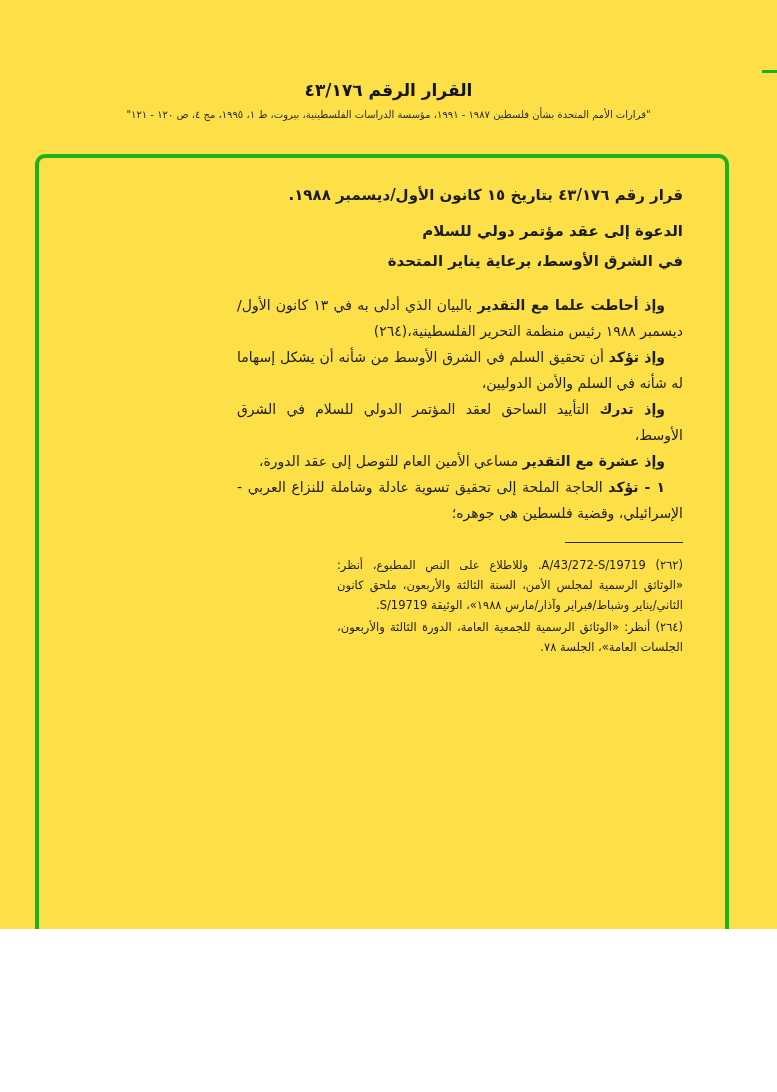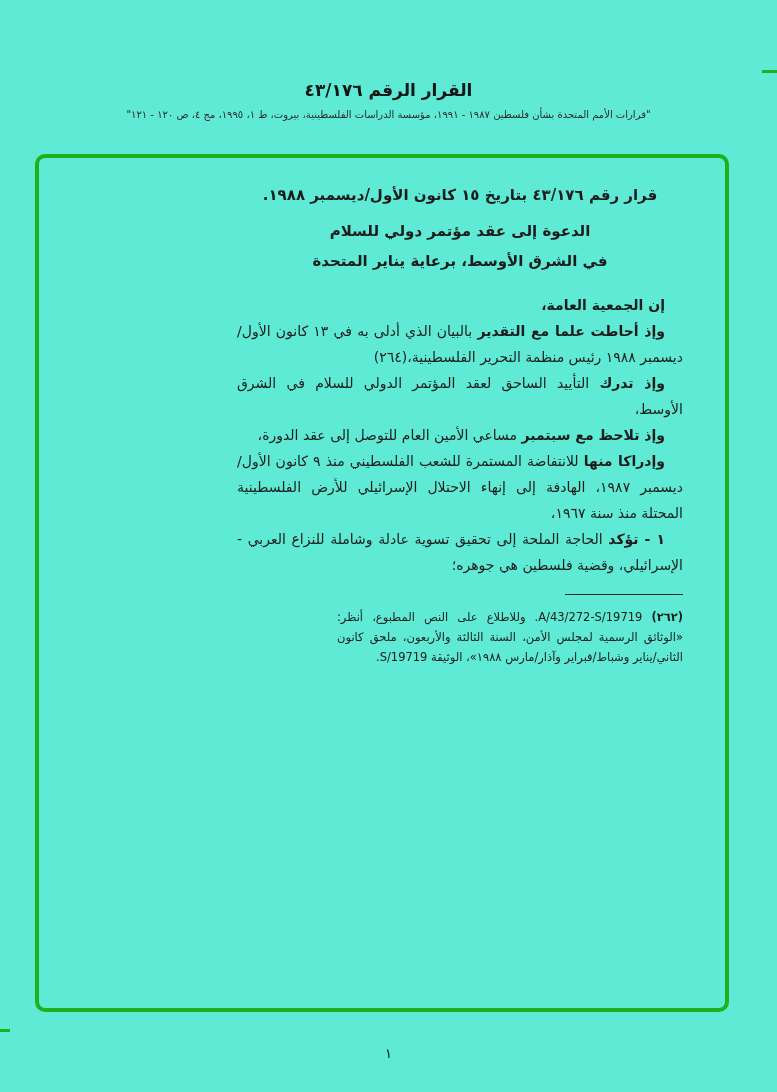--- a/index.html
+++ b/index.html
@@ -8,22 +8,22 @@
   }
   * { margin: 0; padding: 0; box-sizing: border-box; }
   html, body { background: #ffffff; }
   body {
     width: 777px; height: 1092px;
     font-family: "DejaVu Sans", sans-serif;
     color: var(--text-color);
   }
   .page {
     position: relative;
-    width: 777px; height: 1092px;
-    background: #5eead4;
+    width: 777px; height: 929px;
+    background: #fde047;
     overflow: hidden;
   }
 
   
   .header {
     position: absolute; top: 80px; left: 0; width: 100%;
     text-align: center; direction: rtl;
   }
   .doc-title {
     font-size: 17px; font-weight: bold; color: #161616;
@@ -41,21 +41,21 @@
     border: 4px solid var(--accent-green);
     border-radius: 10px;
     background: transparent;
   }
 
   
   .doc {
     position: absolute; top: 22px; right: 42px; width: 446px;
     direction: rtl;
   }
-  .heading-block { text-align: center; font-weight: bold; font-size: 15px; }
+  .heading-block { text-align: right; font-weight: bold; font-size: 15px; }
   .heading-line { line-height: 30px; }
   .heading-line.first { margin-bottom: 6px; }
 
   .body-text {
     margin-top: 16px;
     font-size: 14px; line-height: 26px;
     text-align: justify;
   }
   .para { text-indent: 18px; }
   .para b { font-weight: bold; }
@@ -65,21 +65,21 @@
     border-top: 1.5px solid #2a2a2a;
     margin: 16px 0 12px auto;
   }
   .footnotes {
     width: 346px; margin-right: 0; margin-left: auto;
   }
   .footnote {
     font-size: 11.5px; line-height: 20px;
     text-align: justify; margin-bottom: 2px;
   }
-  .fn-num { font-weight: bold; }
+  .fn-num { font-weight: normal; }
 
   
   .frag-top {
     position: absolute; top: 70px; left: 762px; width: 15px; height: 3px;
     background: var(--accent-green);
   }
   .frag-bottom {
     position: absolute; top: 1029px; left: 0; width: 10px; height: 3px;
     background: var(--accent-green);
   }
@@ -102,32 +102,32 @@
   <div class="frame">
     <div class="doc">
 
       <div class="heading-block">
         <div class="heading-line first">قرار رقم ٤٣/١٧٦ بتاريخ ١٥ كانون الأول/ديسمبر ١٩٨٨.</div>
         <div class="heading-line">الدعوة إلى عقد مؤتمر دولي للسلام</div>
         <div class="heading-line">في الشرق الأوسط، برعاية يناير المتحدة</div>
       </div>
 
       <div class="body-text">
-        <p class="para"><b>إن الجمعية العامة،</b><span></span></p>
         <p class="para"><b>وإذ أحاطت علما مع التقدير</b><span> بالبيان الذي أدلى به في ١٣ كانون الأول/ديسمبر ١٩٨٨ رئيس منظمة التحرير الفلسطينية،(٢٦٤)</span></p>
+        <p class="para"><b>وإذ تؤكد</b><span> أن تحقيق السلم في الشرق الأوسط من شأنه أن يشكل إسهاما له شأنه في السلم والأمن الدوليين،</span></p>
         <p class="para"><b>وإذ تدرك</b><span> التأييد الساحق لعقد المؤتمر الدولي للسلام في الشرق الأوسط،</span></p>
-        <p class="para"><b>وإذ تلاحظ مع سبتمبر</b><span> مساعي الأمين العام للتوصل إلى عقد الدورة،</span></p>
-        <p class="para"><b>وإدراكا منها</b><span> للانتفاضة المستمرة للشعب الفلسطيني منذ ٩ كانون الأول/ديسمبر ١٩٨٧، الهادفة إلى إنهاء الاحتلال الإسرائيلي للأرض الفلسطينية المحتلة منذ سنة ١٩٦٧،</span></p>
+        <p class="para"><b>وإذ عشرة مع التقدير</b><span> مساعي الأمين العام للتوصل إلى عقد الدورة،</span></p>
         <p class="para"><b>١ - تؤكد</b><span> الحاجة الملحة إلى تحقيق تسوية عادلة وشاملة للنزاع العربي - الإسرائيلي، وقضية فلسطين هي جوهره؛</span></p>
       </div>
 
       <div class="fn-sep"></div>
 
       <div class="footnotes">
         <p class="footnote"><span class="fn-num">(٢٦٢)</span><span> A/43/272-S/19719. وللاطلاع على النص المطبوع، أنظر: «الوثائق الرسمية لمجلس الأمن، السنة الثالثة والأربعون، ملحق كانون الثاني/يناير وشباط/فبراير وآذار/مارس ١٩٨٨»، الوثيقة S/19719.</span></p>
+        <p class="footnote"><span class="fn-num">(٢٦٤)</span><span> أنظر: «الوثائق الرسمية للجمعية العامة، الدورة الثالثة والأربعون، الجلسات العامة»، الجلسة ٧٨.</span></p>
       </div>
 
     </div>
   </div>
 
   <div class="frag-top"></div>
   <div class="frag-bottom"></div>
 
   <div class="page-num">١</div>
 

